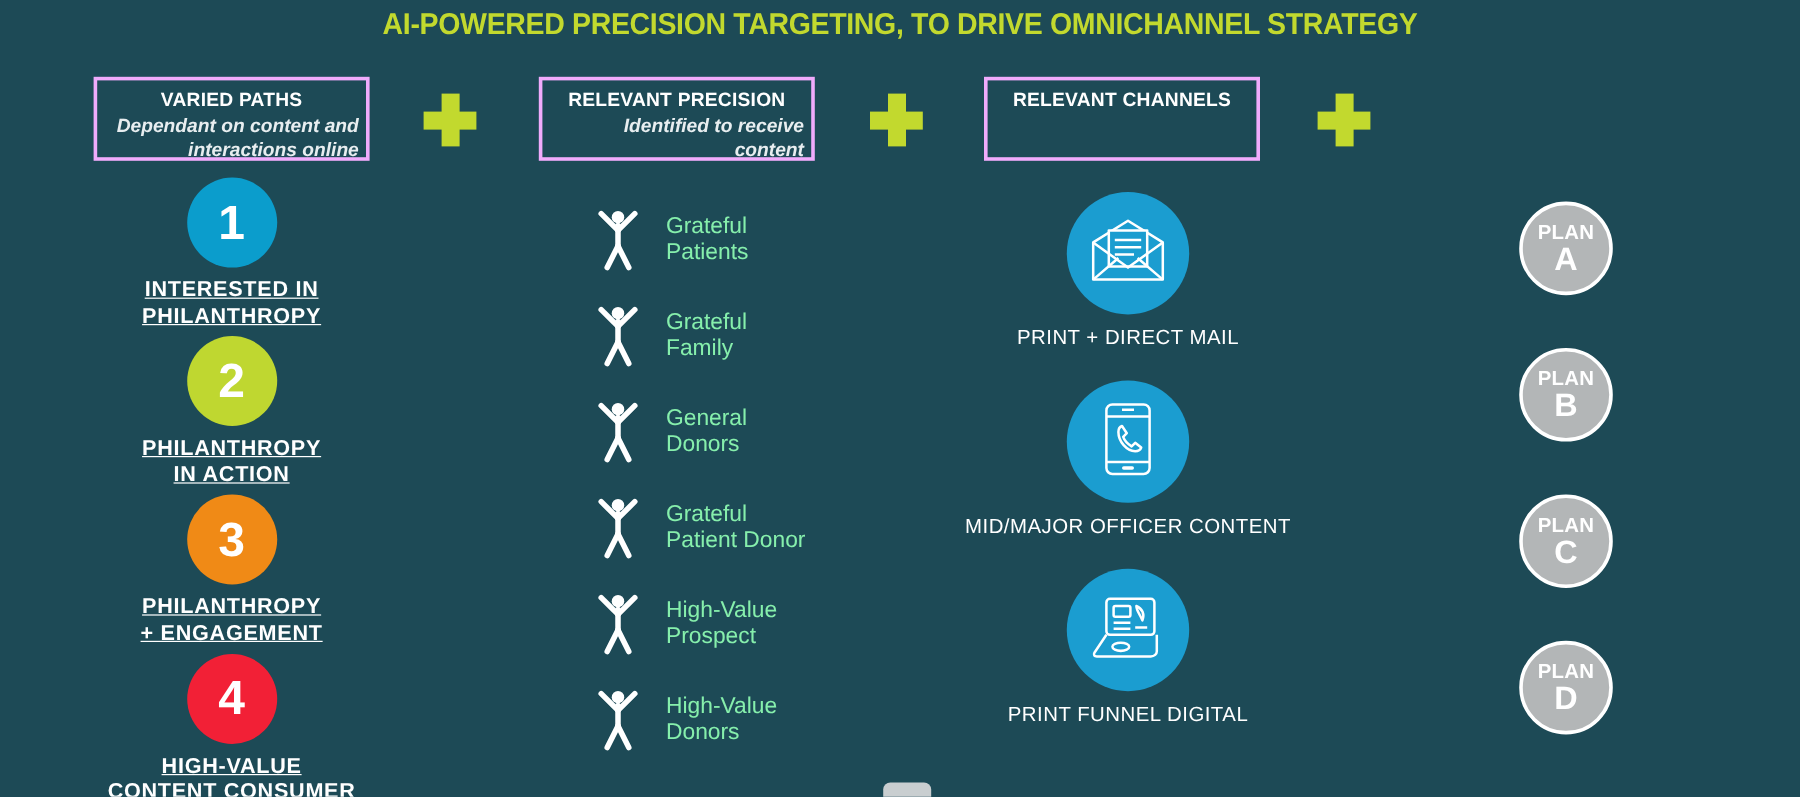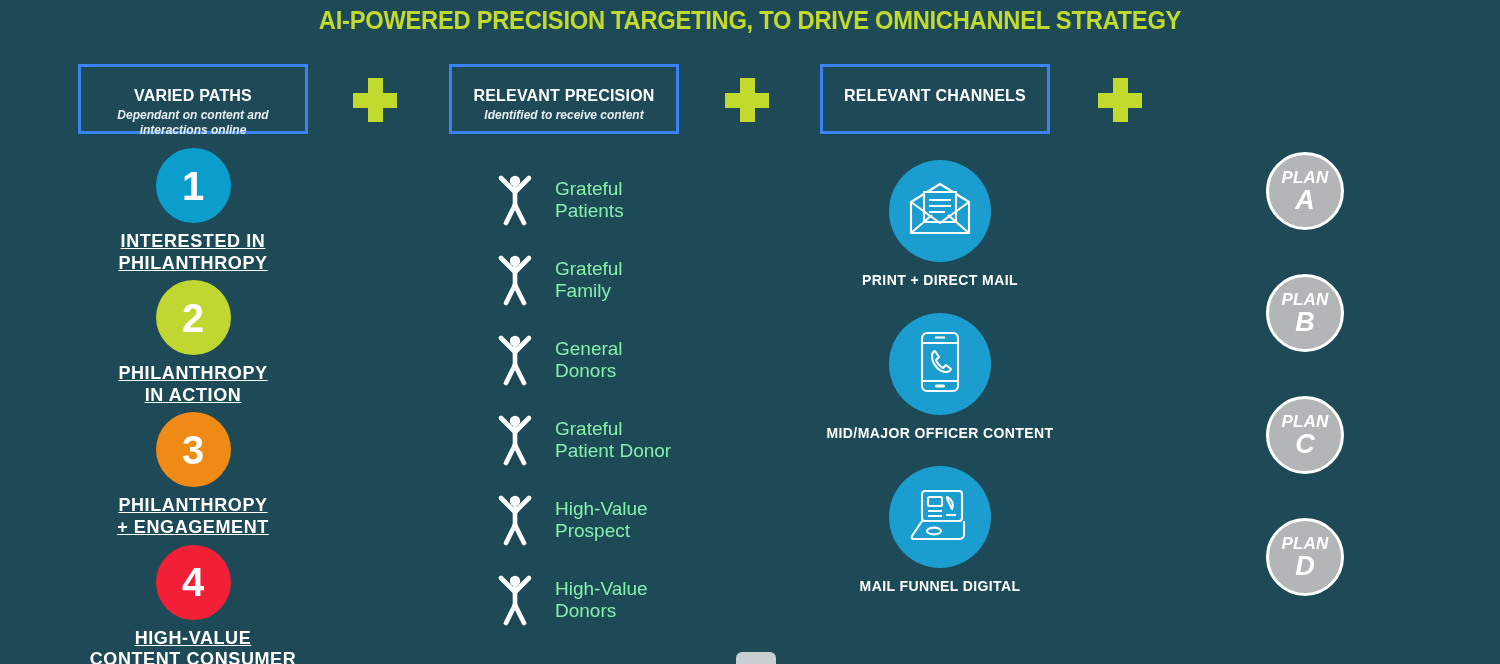--- a/index.html
+++ b/index.html
@@ -32,42 +32,43 @@
     font-size: 25px;
     font-weight: bold;
     letter-spacing: -0.3px;
     transform: scaleX(0.95);
     white-space: nowrap;
   }
 
   
   .hdr {
     position: absolute;
-    border: 3px solid #3b82f6;
+    border: 3px solid #f0abfc;
     box-sizing: border-box;
     text-align: center;
-    padding: 20px 6px 6px;
+    padding: 8px 6px 6px;
     top: 64px;
     height: 70px;
   }
   .hdr-title {
     color: #ffffff;
     font-size: 16px;
     font-weight: bold;
     letter-spacing: 0.2px;
     line-height: 1.1;
     white-space: nowrap;
   }
   .hdr-sub {
     color: #e8eef0;
-    font-size: 12px;
+    font-size: 16px;
     font-style: italic;
     font-weight: bold;
     line-height: 1.25;
     margin-top: 3px;
+    text-align: right;
   }
 
   .plus {
     position: absolute;
     top: 78px;
     width: 44px;
     height: 44px;
     color: #c2d92e;
     font-size: 0;
   }
@@ -128,29 +129,29 @@
     width: 102px; height: 102px;
     border-radius: 50%;
     background: #1b9dd0;
     margin: 0 auto;
     display: flex;
     align-items: center;
     justify-content: center;
   }
   .chan-label {
     color: #ffffff;
-    font-size: 14px;
-    font-weight: bold;
+    font-size: 17px;
+    font-weight: normal;
     letter-spacing: 0.4px;
     margin-top: 10px;
     white-space: nowrap;
   }
 
   
-  .plans { position: absolute; left: 1190px; top: 152px; width: 230px; font-style: italic; }
+  .plans { position: absolute; left: 1190px; top: 168px; width: 230px; }
   .plan-item { text-align: center; margin-bottom: 44px; }
   .plan-circle {
     width: 78px; height: 78px;
     border-radius: 50%;
     background: #b3b6b7;
     border: 3px solid #ffffff;
     box-sizing: border-box;
     margin: 0 auto;
     display: flex;
     flex-direction: column;
@@ -357,21 +358,21 @@
             <rect x="13" y="3" width="40" height="30" rx="3"></rect>
             <rect x="19" y="9" width="14" height="9" rx="1.5"></rect>
             <path d="M19 23 H33 M19 28 H33"></path>
             <path d="M38 9 c5 2 7 7 5 12 c-2 -5 -5 -8 -5 -12 z"></path>
             <path d="M37 27 H47"></path>
             <path d="M13 33 L3 48 c-1 2 0 3 2 3 H50 c3 0 5 -2 5 -4 V33"></path>
             <ellipse cx="25" cy="43" rx="7" ry="3.4"></ellipse>
           </svg>
         </span>
       </div>
-      <div class="chan-label">MAIL FUNNEL DIGITAL</div>
+      <div class="chan-label">PRINT FUNNEL DIGITAL</div>
     </div>
 
   </div>
 
   <div class="plans">
     <div class="plan-item">
       <div class="plan-circle">
         <span class="plan-word">PLAN</span>
         <span class="plan-letter">A</span>
       </div>

